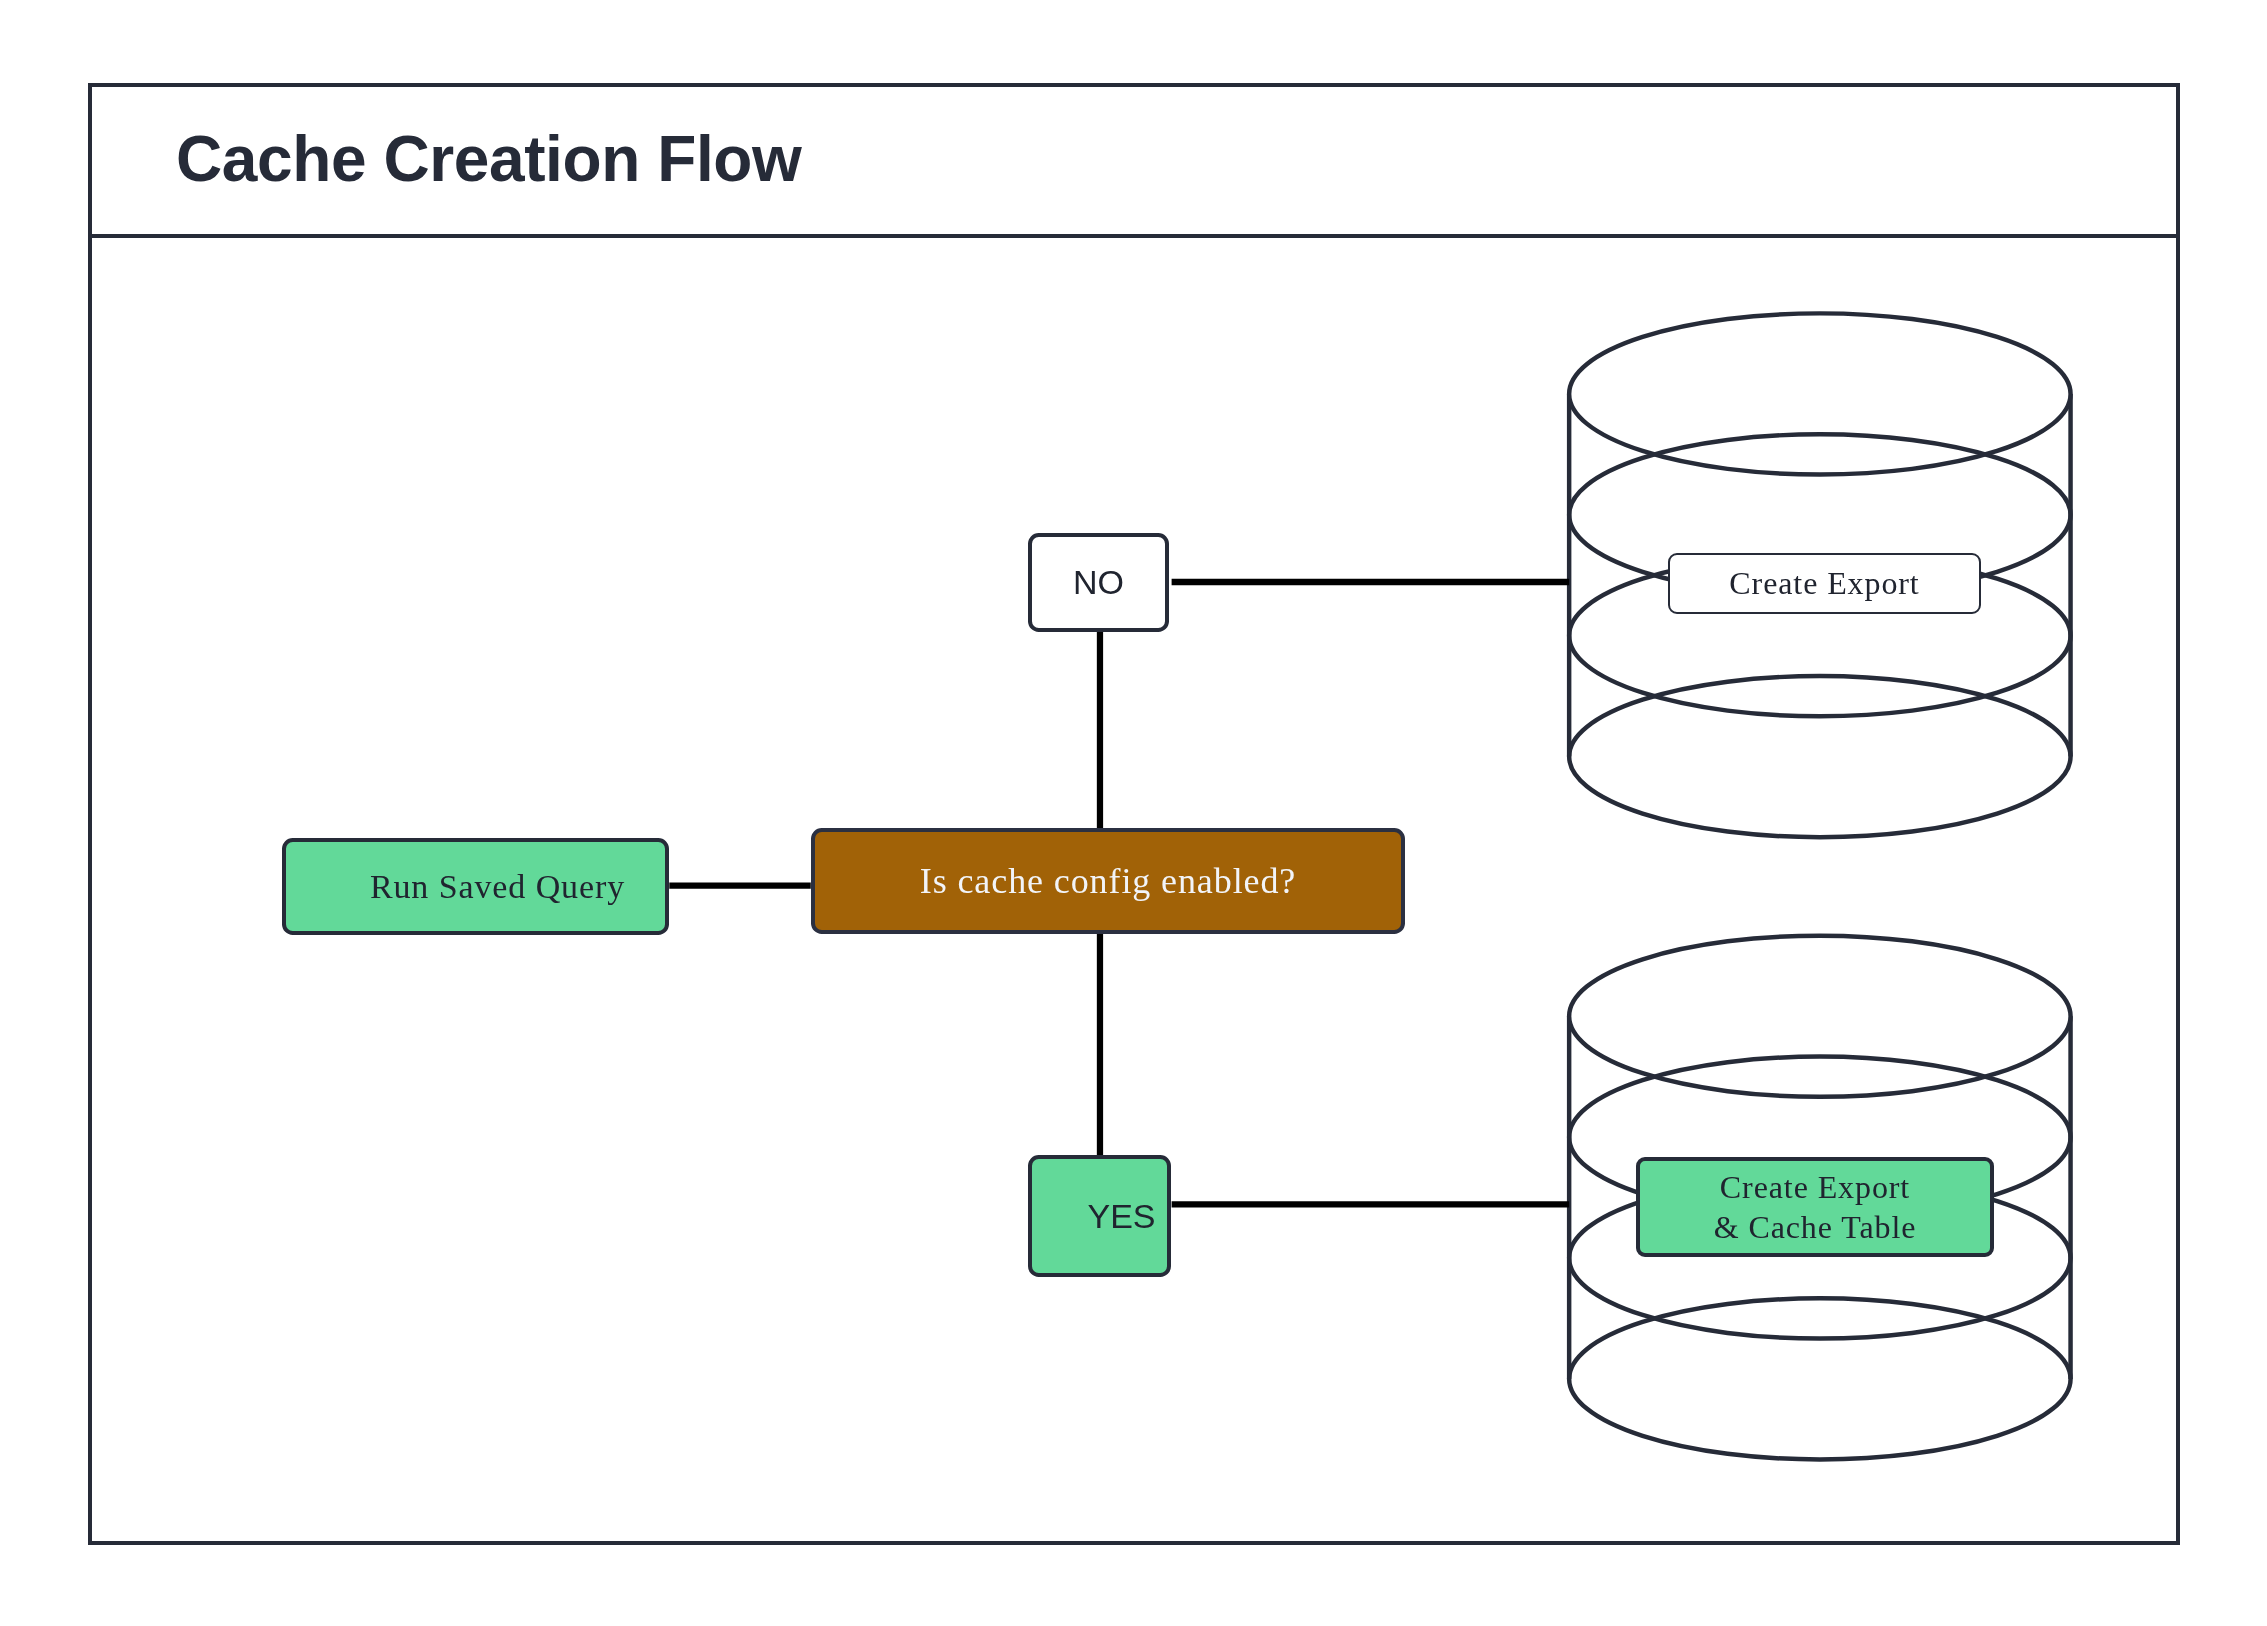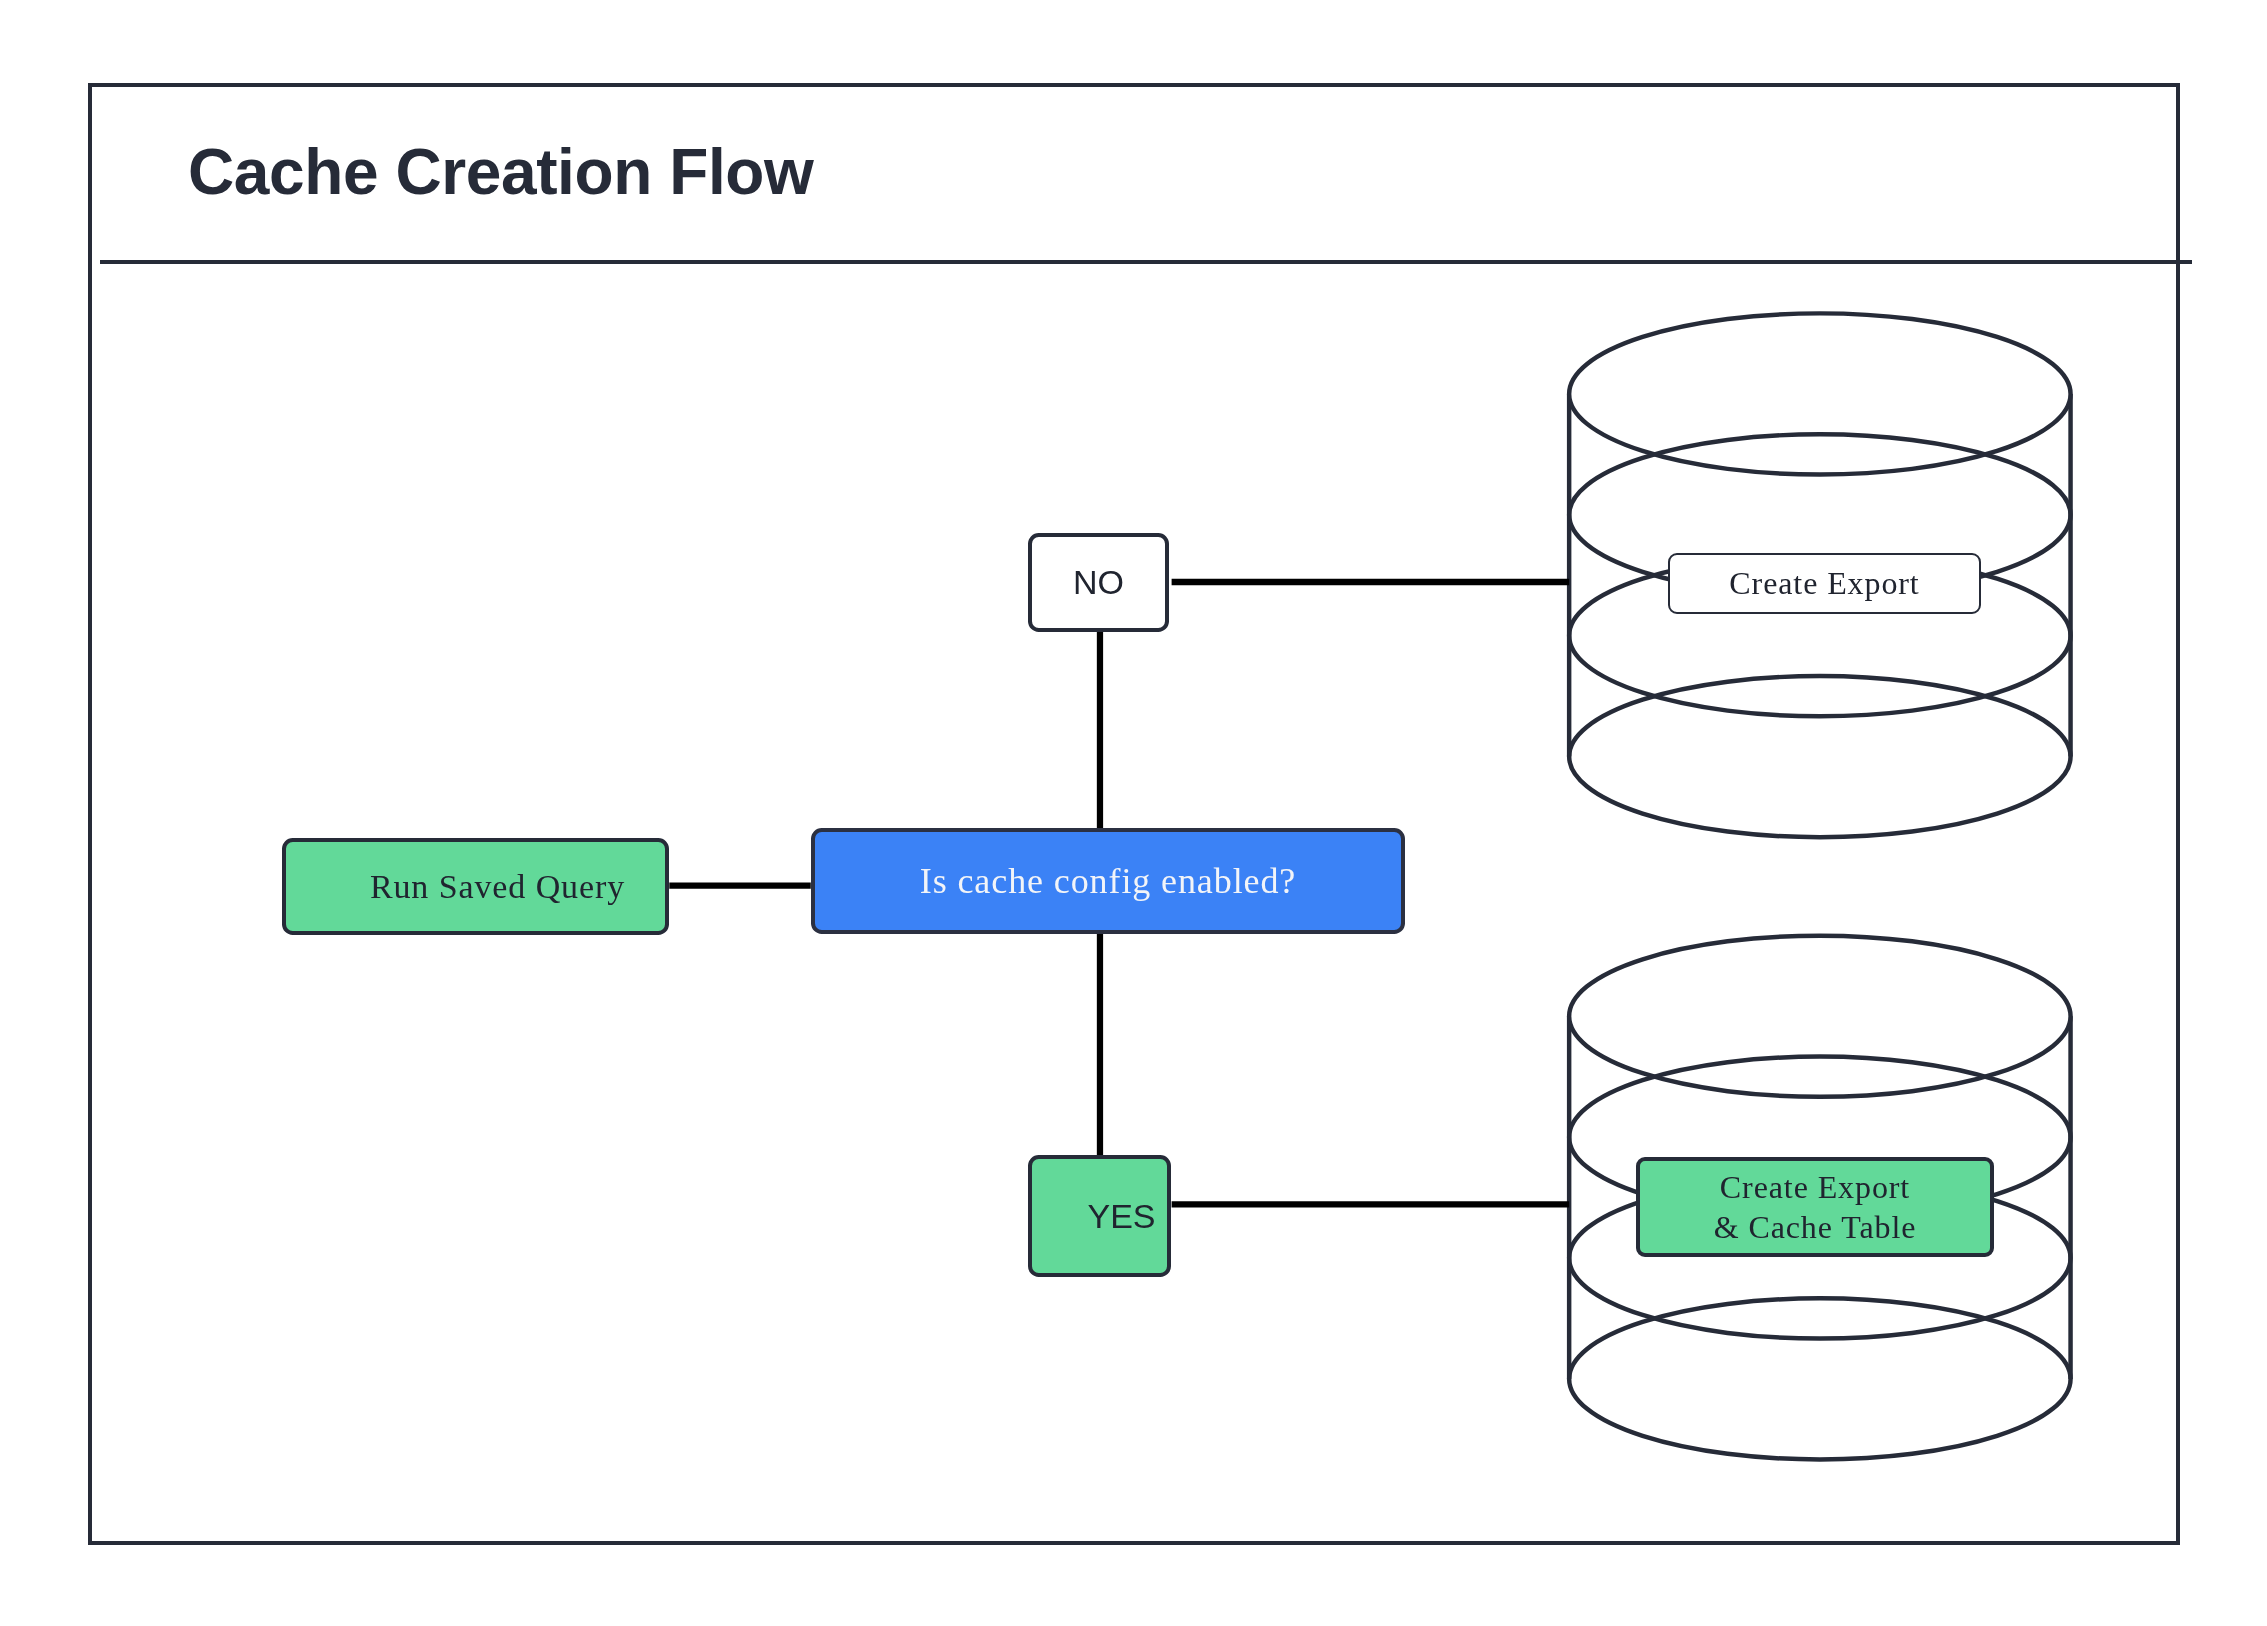--- a/index.html
+++ b/index.html
@@ -28,24 +28,24 @@
     top: 83px;
     width: 2092px;
     height: 1462px;
     border: 4.5px solid #262b38;
     box-sizing: border-box;
     background: #ffffff;
   }
 
   .title-bar {
     position: absolute;
-    left: 100px;
+    left: 88px;
     top: 83px;
     width: 2092px;
-    height: 181px;
+    height: 155px;
     box-sizing: border-box;
     border-bottom: 4.5px solid #262b38;
     display: flex;
     align-items: center;
   }
 
   .title-text {
     margin-left: 88px;
     font-size: 64px;
     font-weight: 700;
@@ -78,21 +78,21 @@
 
   .node-green {
     background: #62d999;
     border: 4.5px solid #262b38;
     border-radius: 10.7px;
     color: #20242f;
     padding-left: 44px;
   }
 
   .node-dark {
-    background: #3b82f6;
+    background: #a16207;
     border: 4.5px solid #2b3041;
     border-radius: 10.7px;
     color: #f2f4f8;
   }
 
   .node-white {
     background: #ffffff;
     border: 4.5px solid #262b38;
     border-radius: 10.7px;
     color: #20242f;

